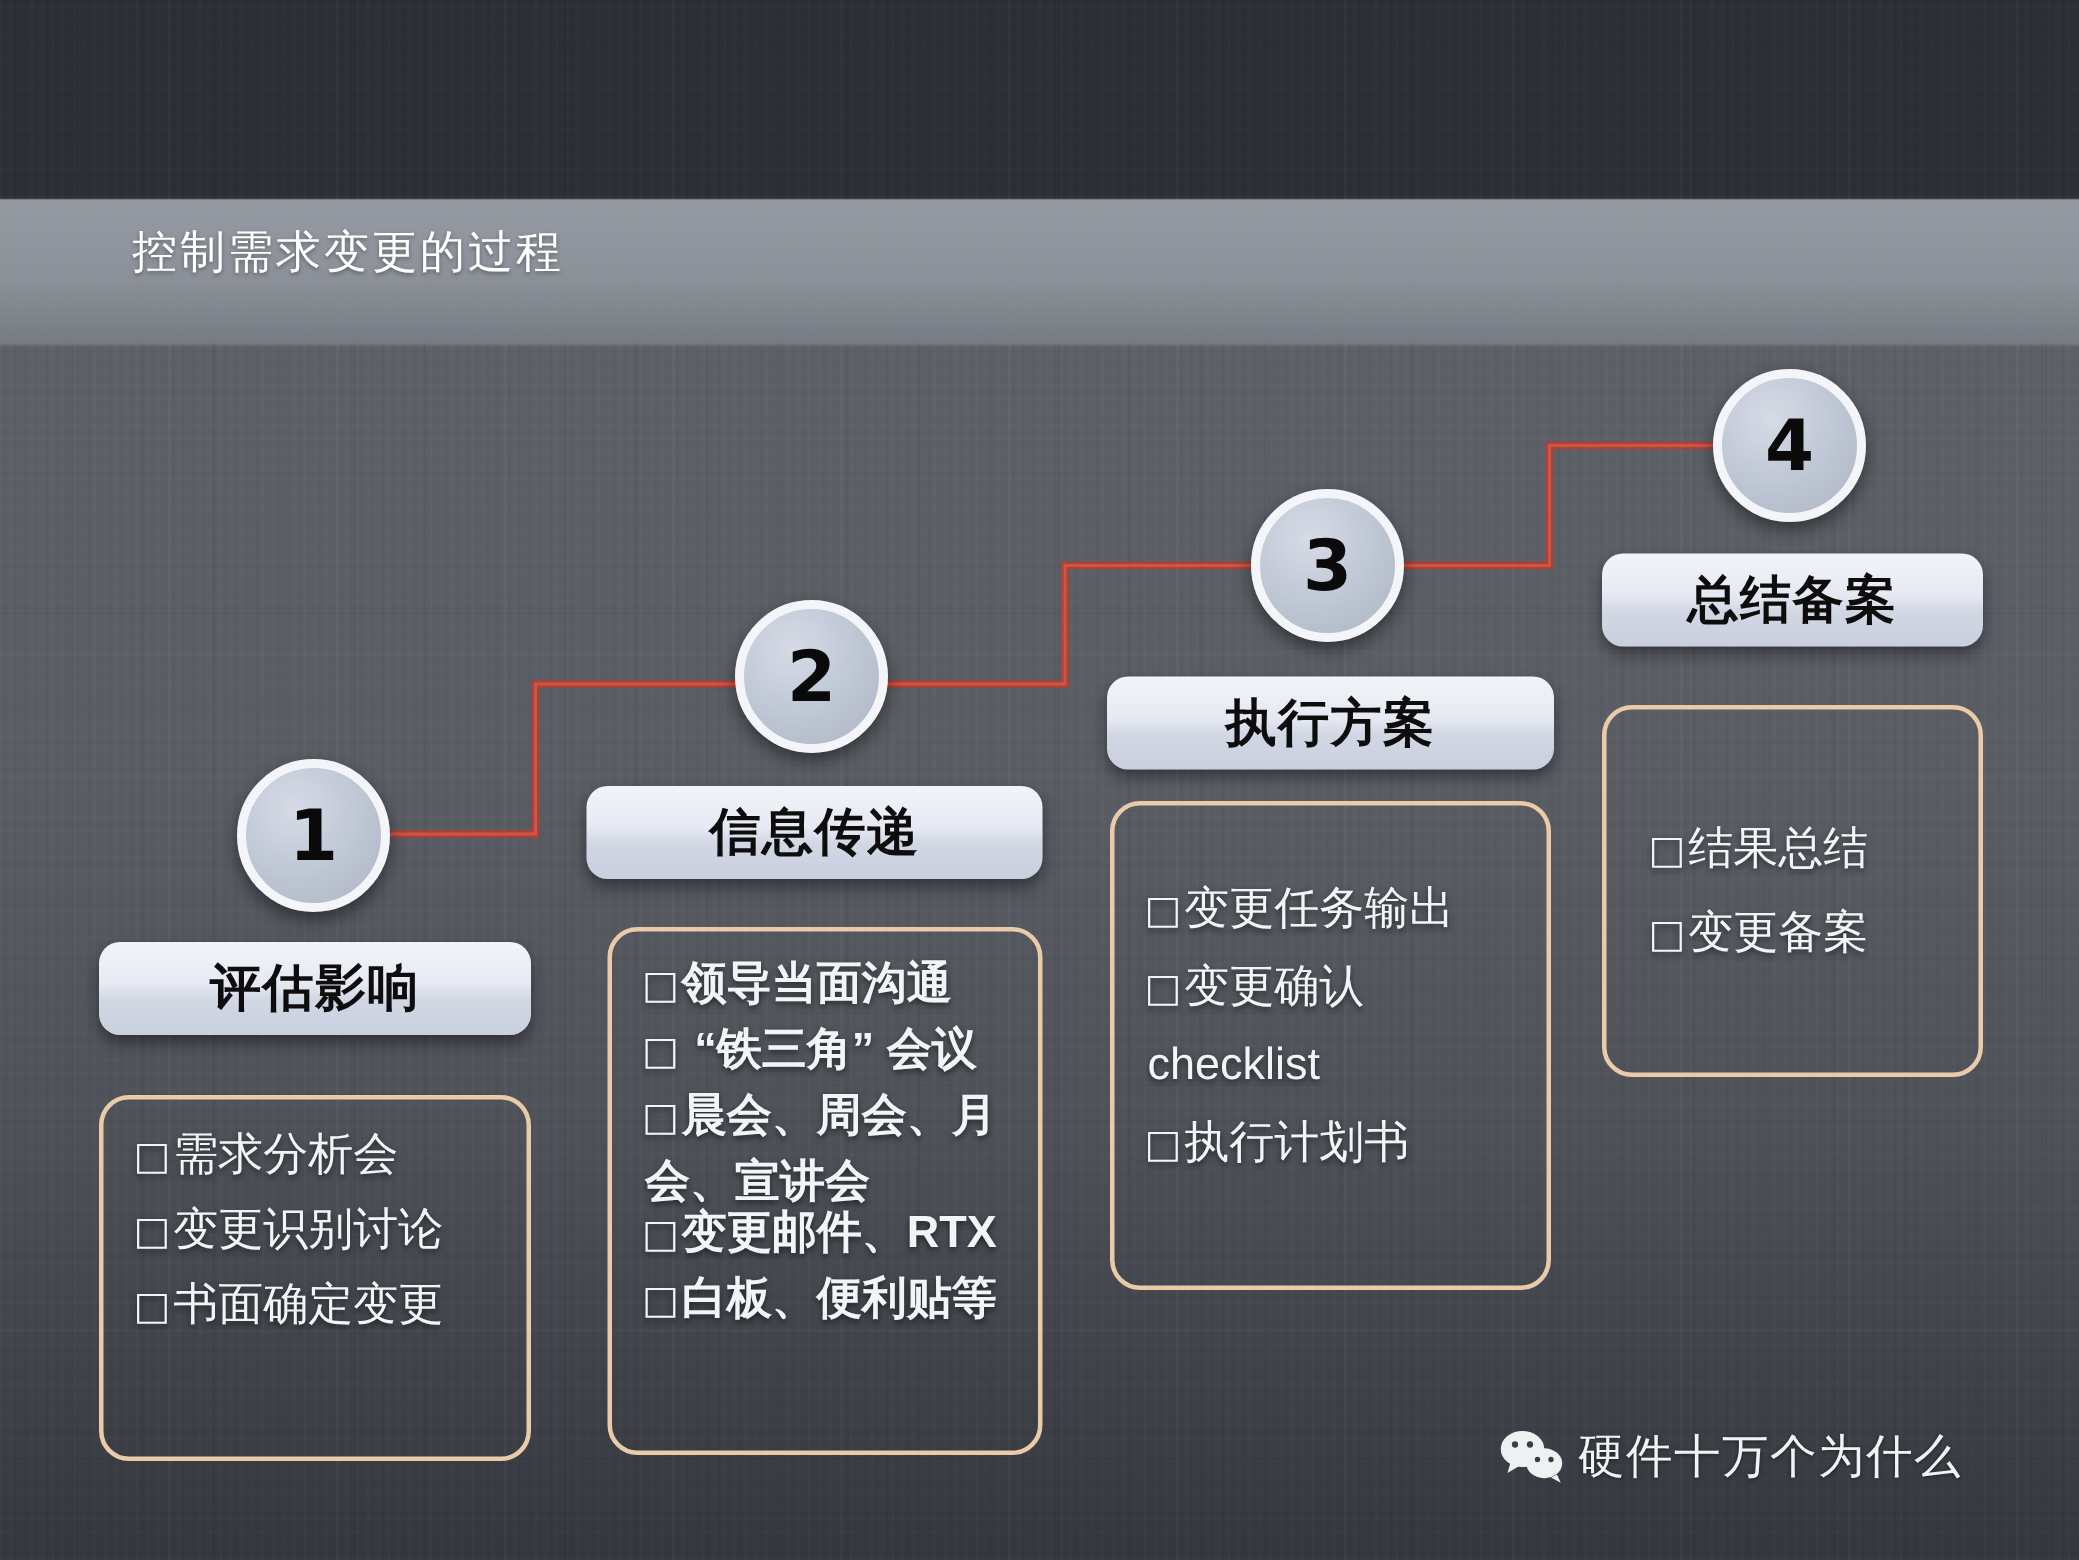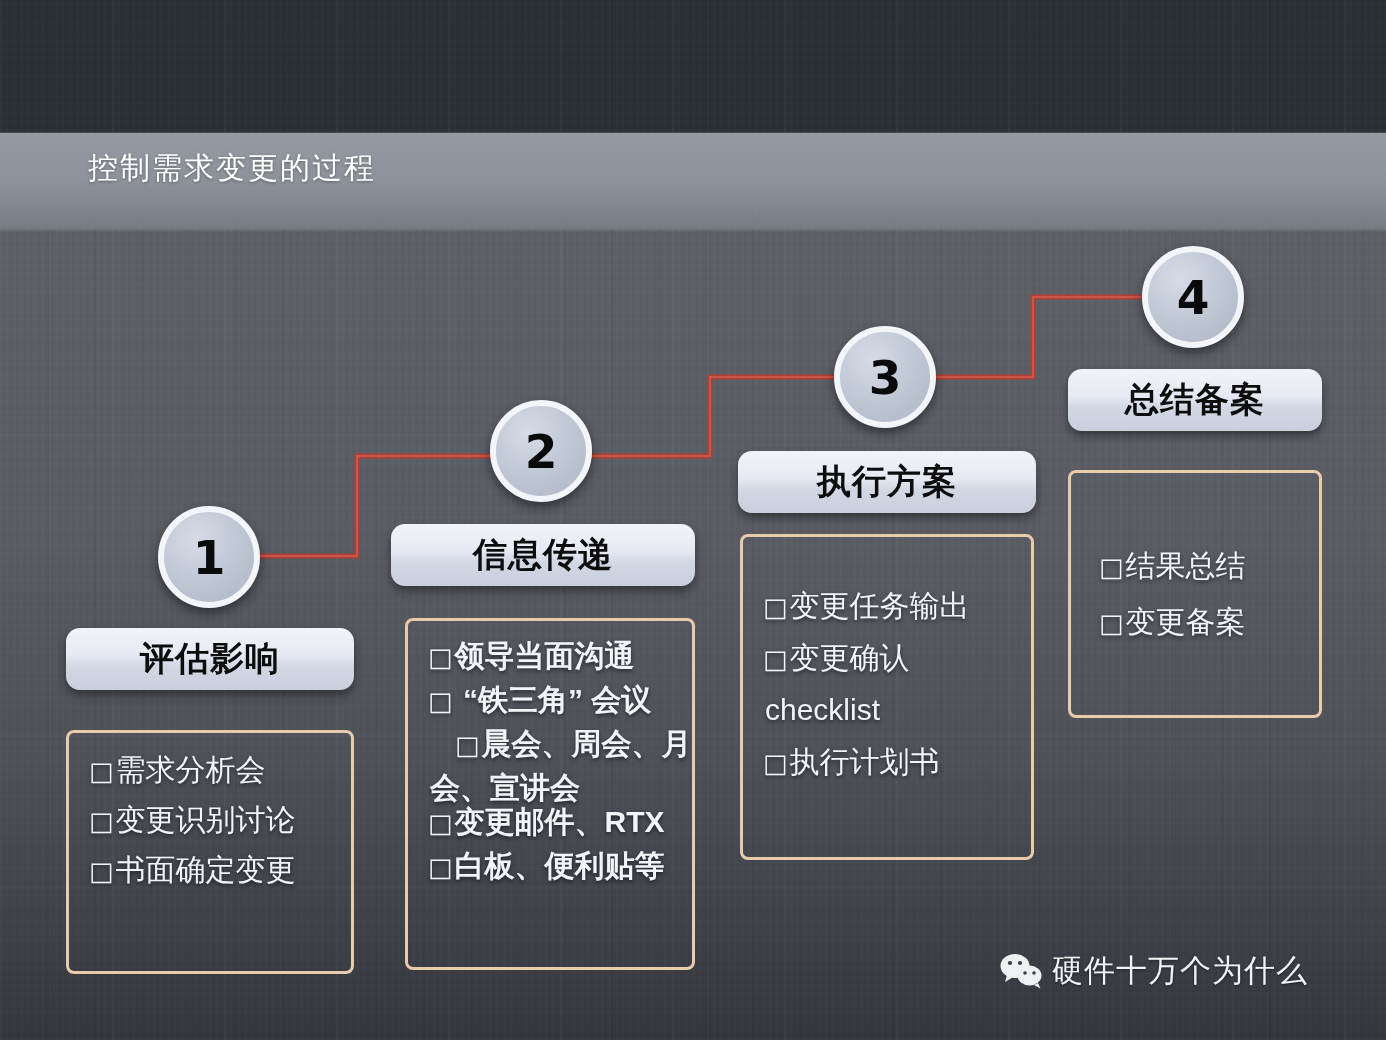--- a/index.html
+++ b/index.html
@@ -123,21 +123,21 @@
     font-size: 34px;
     font-weight: 700;
     color: #0d0d0d;
     box-shadow: 0 5px 10px rgba(0,0,0,.42);
     letter-spacing: 1px;
   }
 
   .step-box {
     position: absolute;
     border: 3px solid #e9caa9;
-    border-radius: 8px;
+    border-radius: 20px;
     padding: 22px 20px;
   }
 
   .bullet-line {
     display: block;
     color: #f2f4f7;
     font-size: 30px;
     line-height: 1.0;
     margin-bottom: 20px;
     text-shadow: 0 2px 4px rgba(0,0,0,.55);
@@ -217,21 +217,21 @@
     <div class="step-label" style="left:391px; top:524px; width:304px;">
       <span>信息传递</span>
     </div>
     <div class="step-box" style="left:405px; top:618px; width:290px; height:352px; padding-top:20px;font-weight:bold;">
       <span class="bullet-line" style="margin-bottom:14px;">
         <span class="bx">□</span><span>领导当面沟通</span>
       </span>
       <span class="bullet-line" style="margin-bottom:14px;">
         <span class="bx">□</span><span> “铁三角” 会议</span>
       </span>
-      <span class="bullet-line" style="margin-bottom:14px;margin-left:27px;">
+      <span class="bullet-line" style="margin-bottom:14px;">
         <span class="bx">□</span><span>晨会、周会、月</span>
       </span>
       <span class="bullet-line cont" style="margin-bottom:4px;">
         <span class="bx"></span><span>会、宣讲会</span>
       </span>
       <span class="bullet-line" style="margin-bottom:14px;">
         <span class="bx">□</span><span>变更邮件、RTX</span>
       </span>
       <span class="bullet-line">
         <span class="bx">□</span><span>白板、便利贴等</span>

